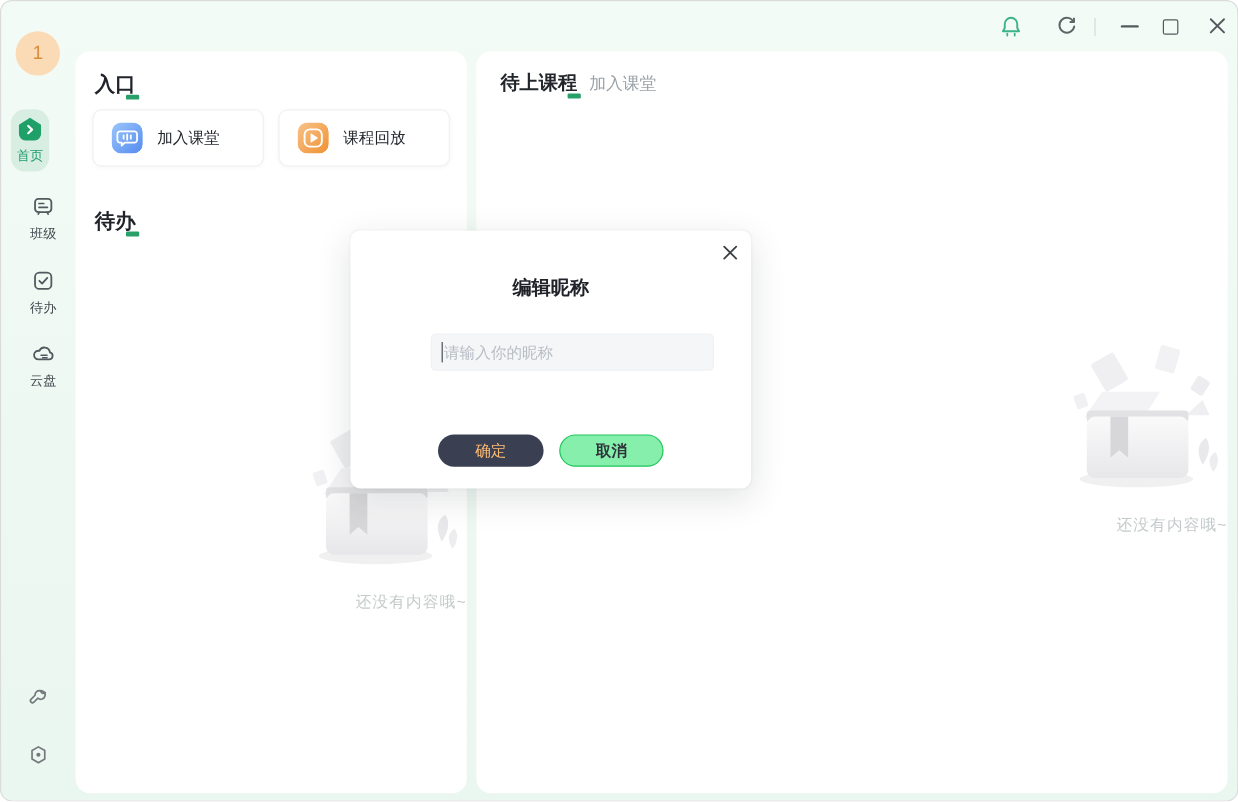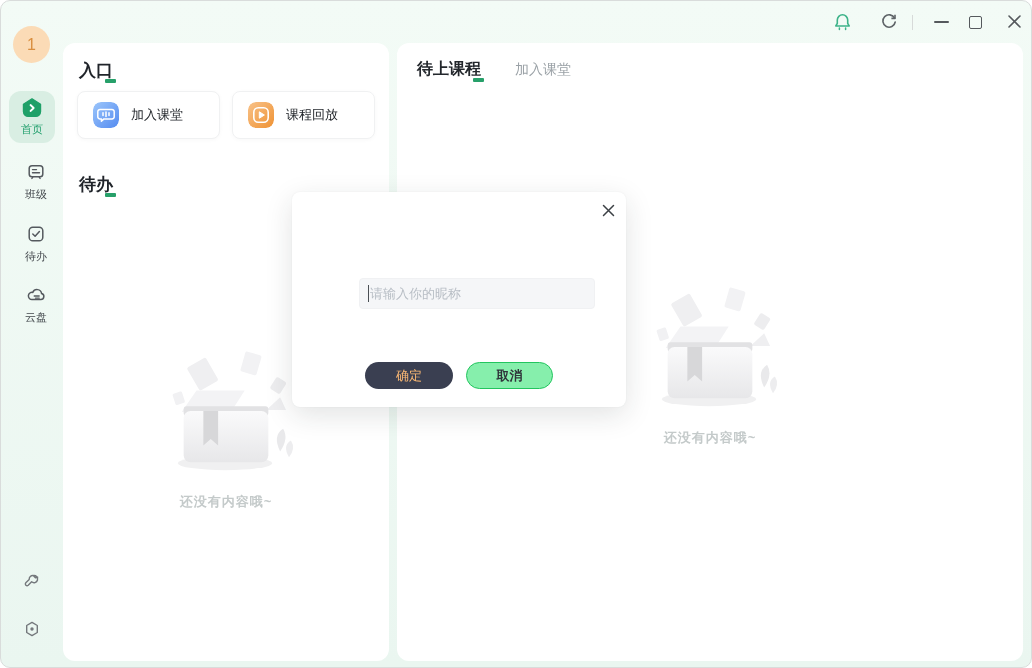--- a/index.html
+++ b/index.html
@@ -15,21 +15,21 @@
   .ctl-min { left:933px; top:20px; width:15px; height:2px; background:#55595d; border-radius:1px; }
   .ctl-max { left:968px; top:15px; width:13px; height:13px; border:1.5px solid #55595d; border-radius:2px; background:transparent; }
 
   
   .sidebar { position:absolute; left:0; top:0; width:62px; height:100%; }
   .avatar { position:absolute; left:12px; top:25px; width:37px; height:37px; border-radius:50%;
     background:#fbdbb6; color:#d98e3f; font-size:16px; display:flex; align-items:center; justify-content:center; }
   .nav-item { position:absolute; left:4px; width:62px; display:flex; flex-direction:column;
     align-items:center; cursor:pointer; }
   .nav-item .lbl { font-size:11px; color:#43484d; margin-top:5px; }
-  .nav-home { left:8px; top:90px; width:46px; height:52px; border-radius:12px; background:#d9eee3;
+  .nav-home { left:8px; top:90px; width:32px; height:52px; border-radius:12px; background:#d9eee3;
     justify-content:center; }
   .nav-home .lbl { color:#1f9e6b; margin-top:3px; }
   .side-tool { position:absolute; left:21px; width:20px; height:20px; cursor:pointer; }
 
   
   .panel { position:absolute; top:42px; background:#fff; border-radius:12px; }
   .left-panel  { left:62px;  width:326px; height:618px; }
   .right-panel { left:396px; width:626px; height:618px; }
 
   .accent-title { position:relative; display:inline-block; font-size:17px; font-weight:bold; color:#20242a; }
@@ -40,28 +40,28 @@
   .todo-heading  { position:absolute; left:16px; top:130px; }
 
   .card-row { position:absolute; left:14px; top:48px; display:flex; gap:12px; }
   .entry-card { width:143px; height:48px; background:#fff; border:1px solid #f0f1f2; border-radius:8px;
     box-shadow:0 1px 4px rgba(0,0,0,.03); display:flex; align-items:center; gap:12px;
     padding-left:15px; cursor:pointer; }
   .entry-card .clabel { font-size:13px; color:#23272c; }
   .card-icon { width:26px; height:26px; border-radius:8px; flex:0 0 auto; }
 
   
-  .tab-row { position:absolute; left:20px; top:16px; display:flex; align-items:center; gap:34px; }
+  .tab-row { position:absolute; left:20px; top:16px; display:flex; align-items:center; gap:10px; }
   .tab-active { position:relative; font-size:16px; font-weight:bold; color:#23272c; cursor:pointer; }
   .tab-active::after { content:""; position:absolute; right:-3px; bottom:-2px;
     width:11px; height:4px; background:#27a06a; border-radius:1px; }
   .tab-inactive { font-size:14px; color:#9aa1a6; cursor:pointer; }
 
   
-  .empty-wrap { position:absolute; left:0; width:100%; display:flex; flex-direction:column; align-items:center;font-weight:bold; }
+  .empty-wrap { position:absolute; left:0; width:100%; display:flex; flex-direction:column; align-items:flex-end; }
   .left-panel .empty-wrap { top:308px; }
   .right-panel .empty-wrap { top:244px; }
   .empty-text { margin-top:14px; font-size:13px; color:#c4caca; letter-spacing:1px; }
 
   
   .modal { position:absolute; left:291px; top:191px; width:334px; height:215px; background:#fff;
     border-radius:8px; box-shadow:0 8px 28px rgba(31,35,41,.13), 0 0 2px rgba(31,35,41,.06); }
   .modal-close { position:absolute; left:309px; top:11px; width:15px; height:15px; cursor:pointer; }
   .modal-title { position:absolute; top:38px; width:100%; text-align:center;
     font-size:16px; font-weight:bold; color:#1f2329; }
@@ -219,20 +219,21 @@
         <use href="#empty-box"></use>
       </svg>
       <div class="empty-text">还没有内容哦~</div>
     </div>
   </main>
 
   <div class="modal">
     <svg class="modal-close" viewBox="0 0 15 15">
       <path d="M2.5 2.5 L12.5 12.5 M12.5 2.5 L2.5 12.5" stroke="#3c4045" stroke-width="1.5" stroke-linecap="round"></path>
     </svg>
+    <div class="modal-title">编辑昵称</div>
 
     <div class="nick-wrap">
       <input class="nick-input" type="text" placeholder="请输入你的昵称" style="">
       <div class="caret"></div>
     </div>
 
     <button class="btn btn-confirm">确定</button>
     <button class="btn btn-cancel">取消</button>
   </div>
 

